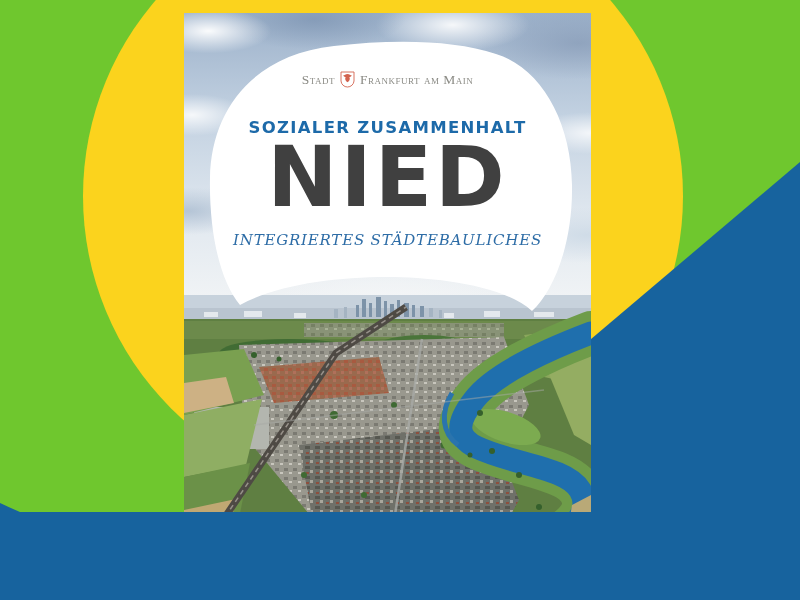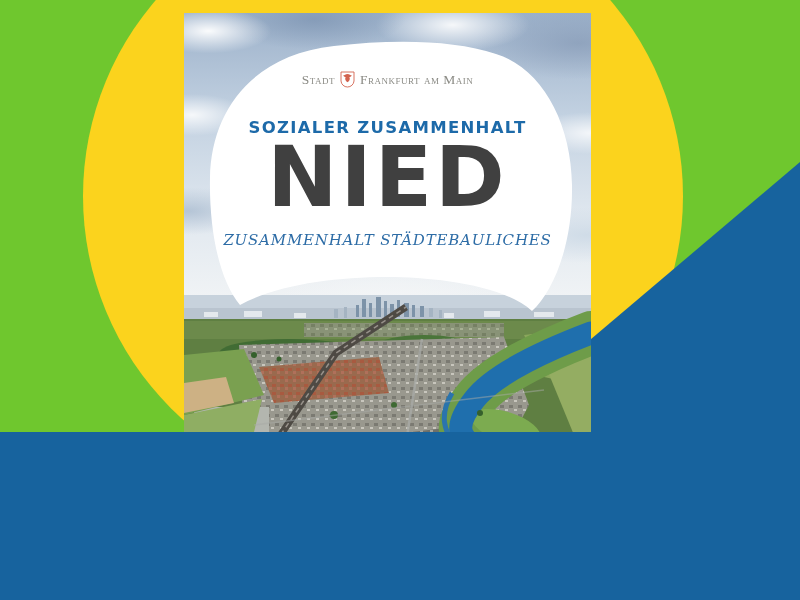--- a/index.html
+++ b/index.html
@@ -1,16 +1,16 @@
 <!DOCTYPE html>
 <html><head>
 <meta charset="utf-8">
 <style>
   html,body{margin:0;padding:0;background:#17639e;}
-  .stage{position:relative;width:800px;height:432px;overflow:hidden;background:#17639e;
+  .stage{position:relative;width:800px;height:512px;overflow:hidden;background:#17639e;
          font-family:"Liberation Sans",sans-serif;}
   
   .green-circle{position:absolute;left:-405px;top:-840px;width:1410px;height:1410px;
                 border-radius:50%;background:#6fc72e;}
   .yellow-circle{position:absolute;left:83px;top:-104px;width:600px;height:600px;
                  border-radius:50%;background:#fbd31d;}
   .blue-wedge{position:absolute;inset:0;background:#17639e;
               clip-path:polygon(584px 345px,800px 162px,800px 600px,584px 600px);}
   
   .page{position:absolute;left:184px;top:13px;width:407px;height:572px;background:#fff;overflow:hidden;}
@@ -187,21 +187,21 @@
           <svg width="15" height="17" viewBox="0 0 15 17">
             <path d="M1 1 h13 v9 a6.5 6.5 0 0 1 -6.5 6 a6.5 6.5 0 0 1 -6.5 -6 Z" fill="#fff" stroke="#d2624e" stroke-width="0.9"></path>
             <path d="M7.5 3 C5.5 3 4.6 4.5 3.1 4.5 C4.1 6 5 6 5.6 6 C4.6 8 5.5 10 7.5 11.2
                      C9.5 10 10.4 8 9.4 6 C10 6 10.9 6 11.9 4.5 C10.4 4.5 9.5 3 7.5 3 Z" fill="#d2624e"></path>
           </svg>
           <span>Frankfurt am Main</span>
         </div>
         <div class="kicker">SOZIALER ZUSAMMENHALT</div>
         <div class="big-title">NIED</div>
         <div class="subtitle">
-          <div>ZUSAMMENHALT STÄDTEBAULICHES</div>
+          <div>INTEGRIERTES STÄDTEBAULICHES</div>
         </div>
       </div>
     </div>
 
     <div class="pfooter">
 
       <div class="logo">
         <svg width="22" height="13" viewBox="0 0 22 13">
           <path d="M9 6 L15 1 L21 6.5 V12.5 H9 Z" fill="#f6cf00"></path>
           <path d="M2 7 L6.5 2.5 L11 7 V12.5 H2 Z" fill="#141414"></path>

